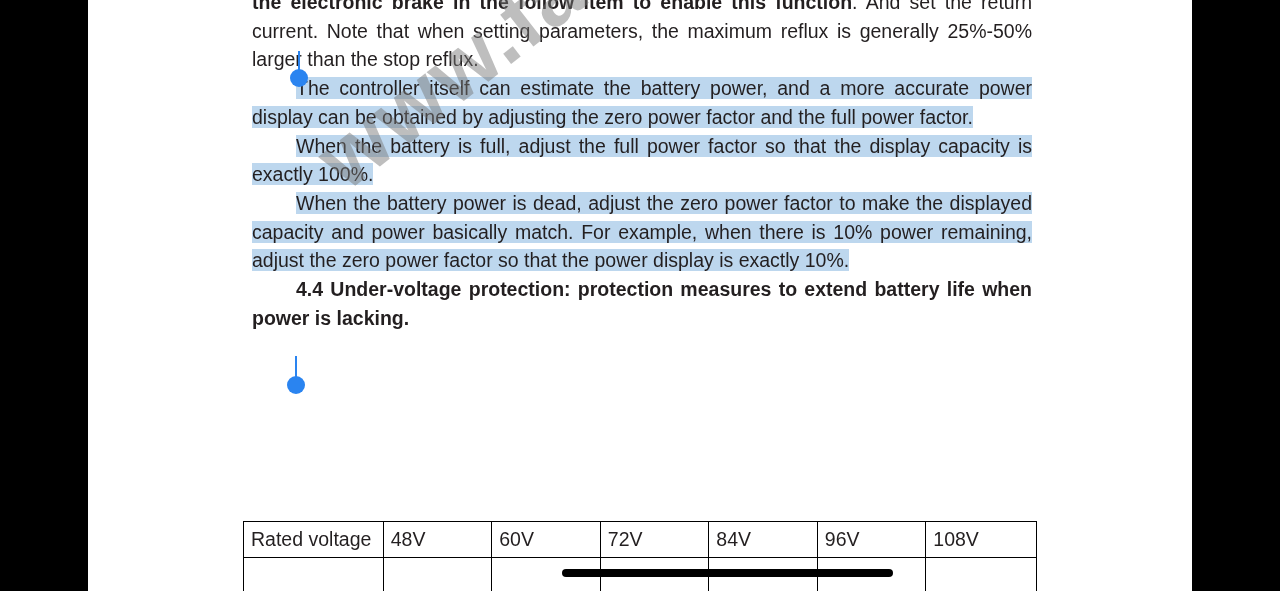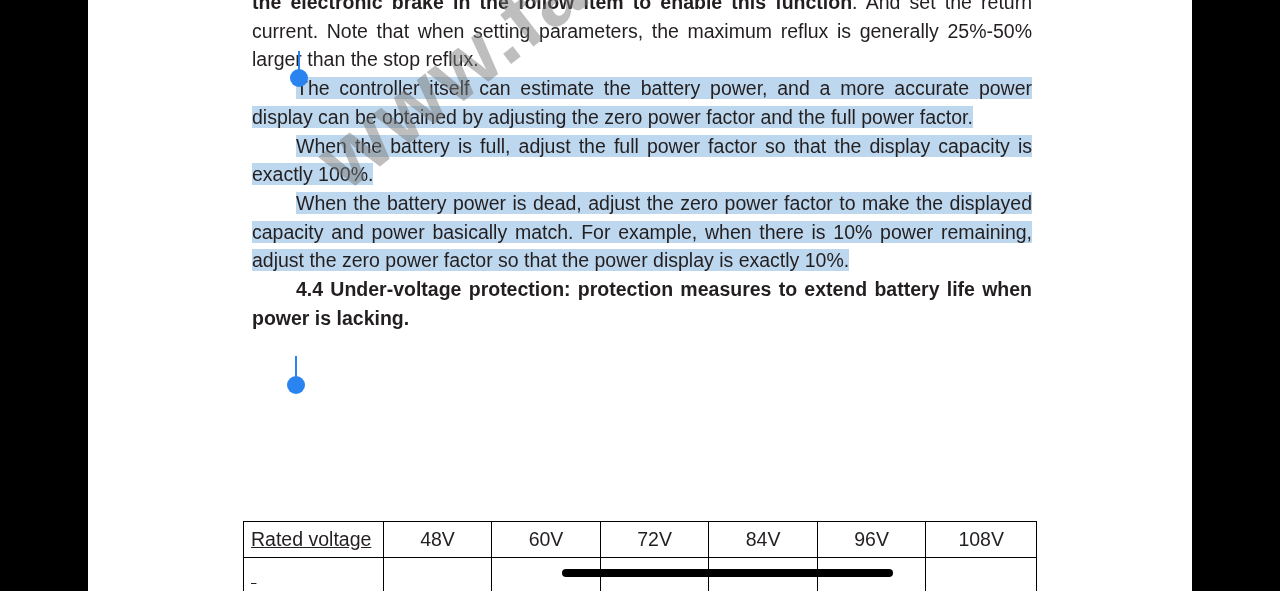--- a/index.html
+++ b/index.html
@@ -100,22 +100,22 @@
     font-size: 19.5px;
     color: #231f20;
   }
   .tbl td {
     border: 1px solid #000;
     padding: 3px 7px;
     vertical-align: top;
     line-height: 29px;
     height: 29px;
   }
-  .tbl td.c0 { width: 140px; text-decoration: underline; }
-  .tbl td.c  { width: 108px; text-align: center; }
+  .tbl td.c0 { width: 140px; }
+  .tbl td.c  { width: 108px; }
   
   .marker-bar {
     position: absolute;
     left: 474px;
     top: 569px;
     width: 331px;
     height: 8px;
     background: #000;
     border-radius: 4px;
     z-index: 15;

